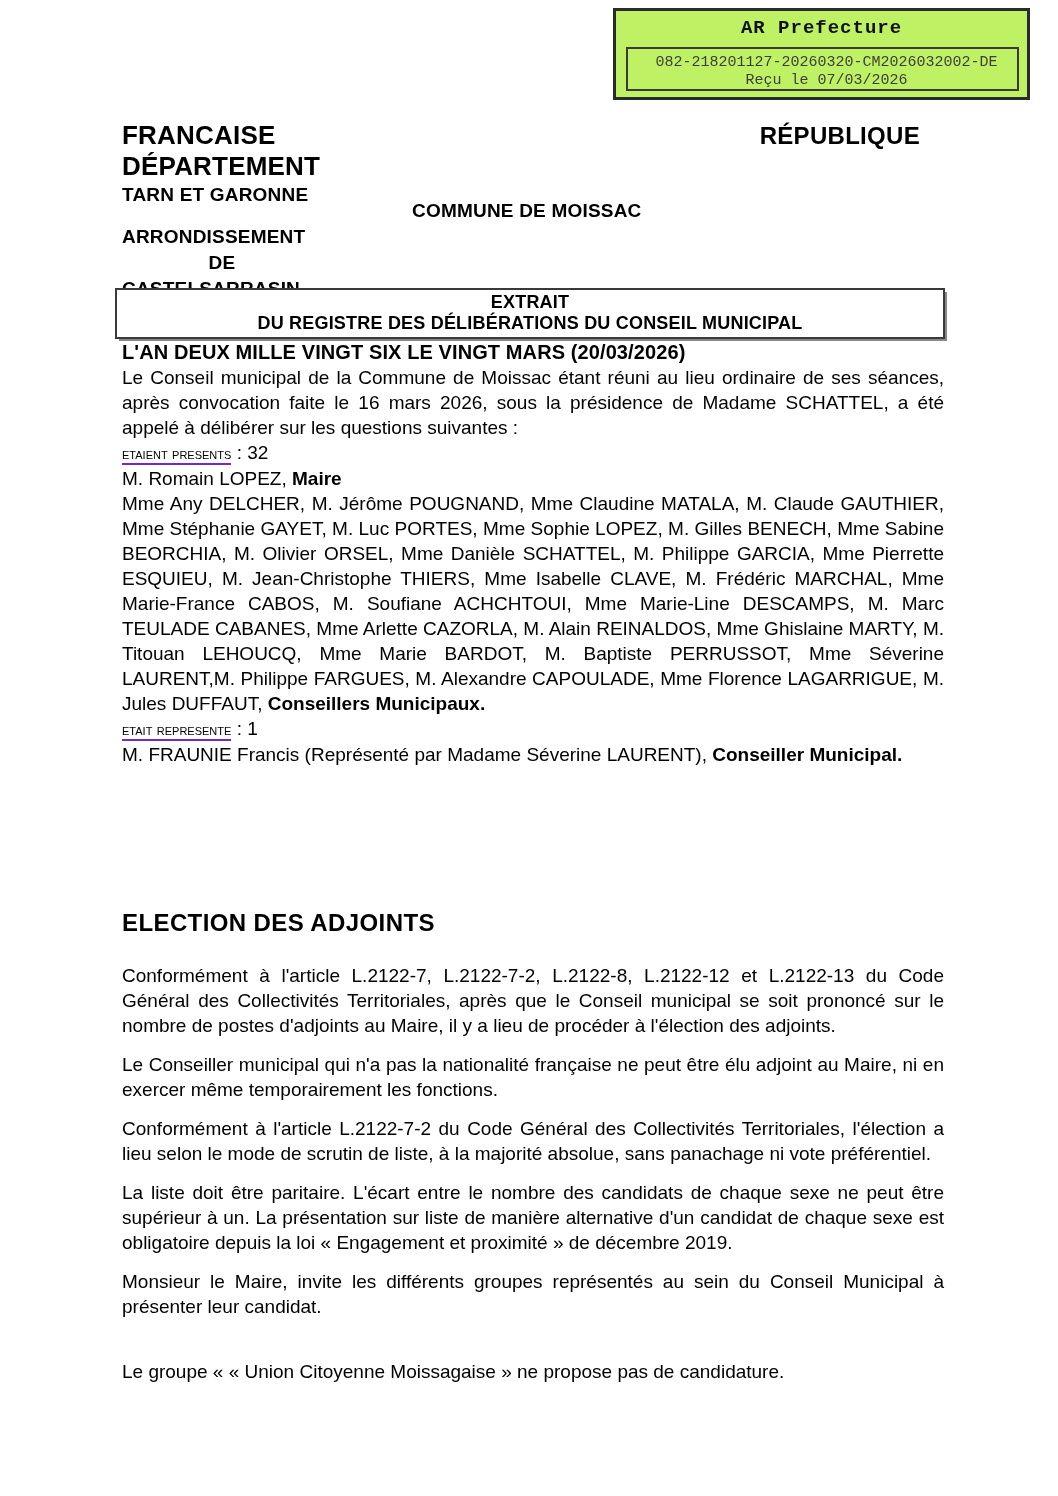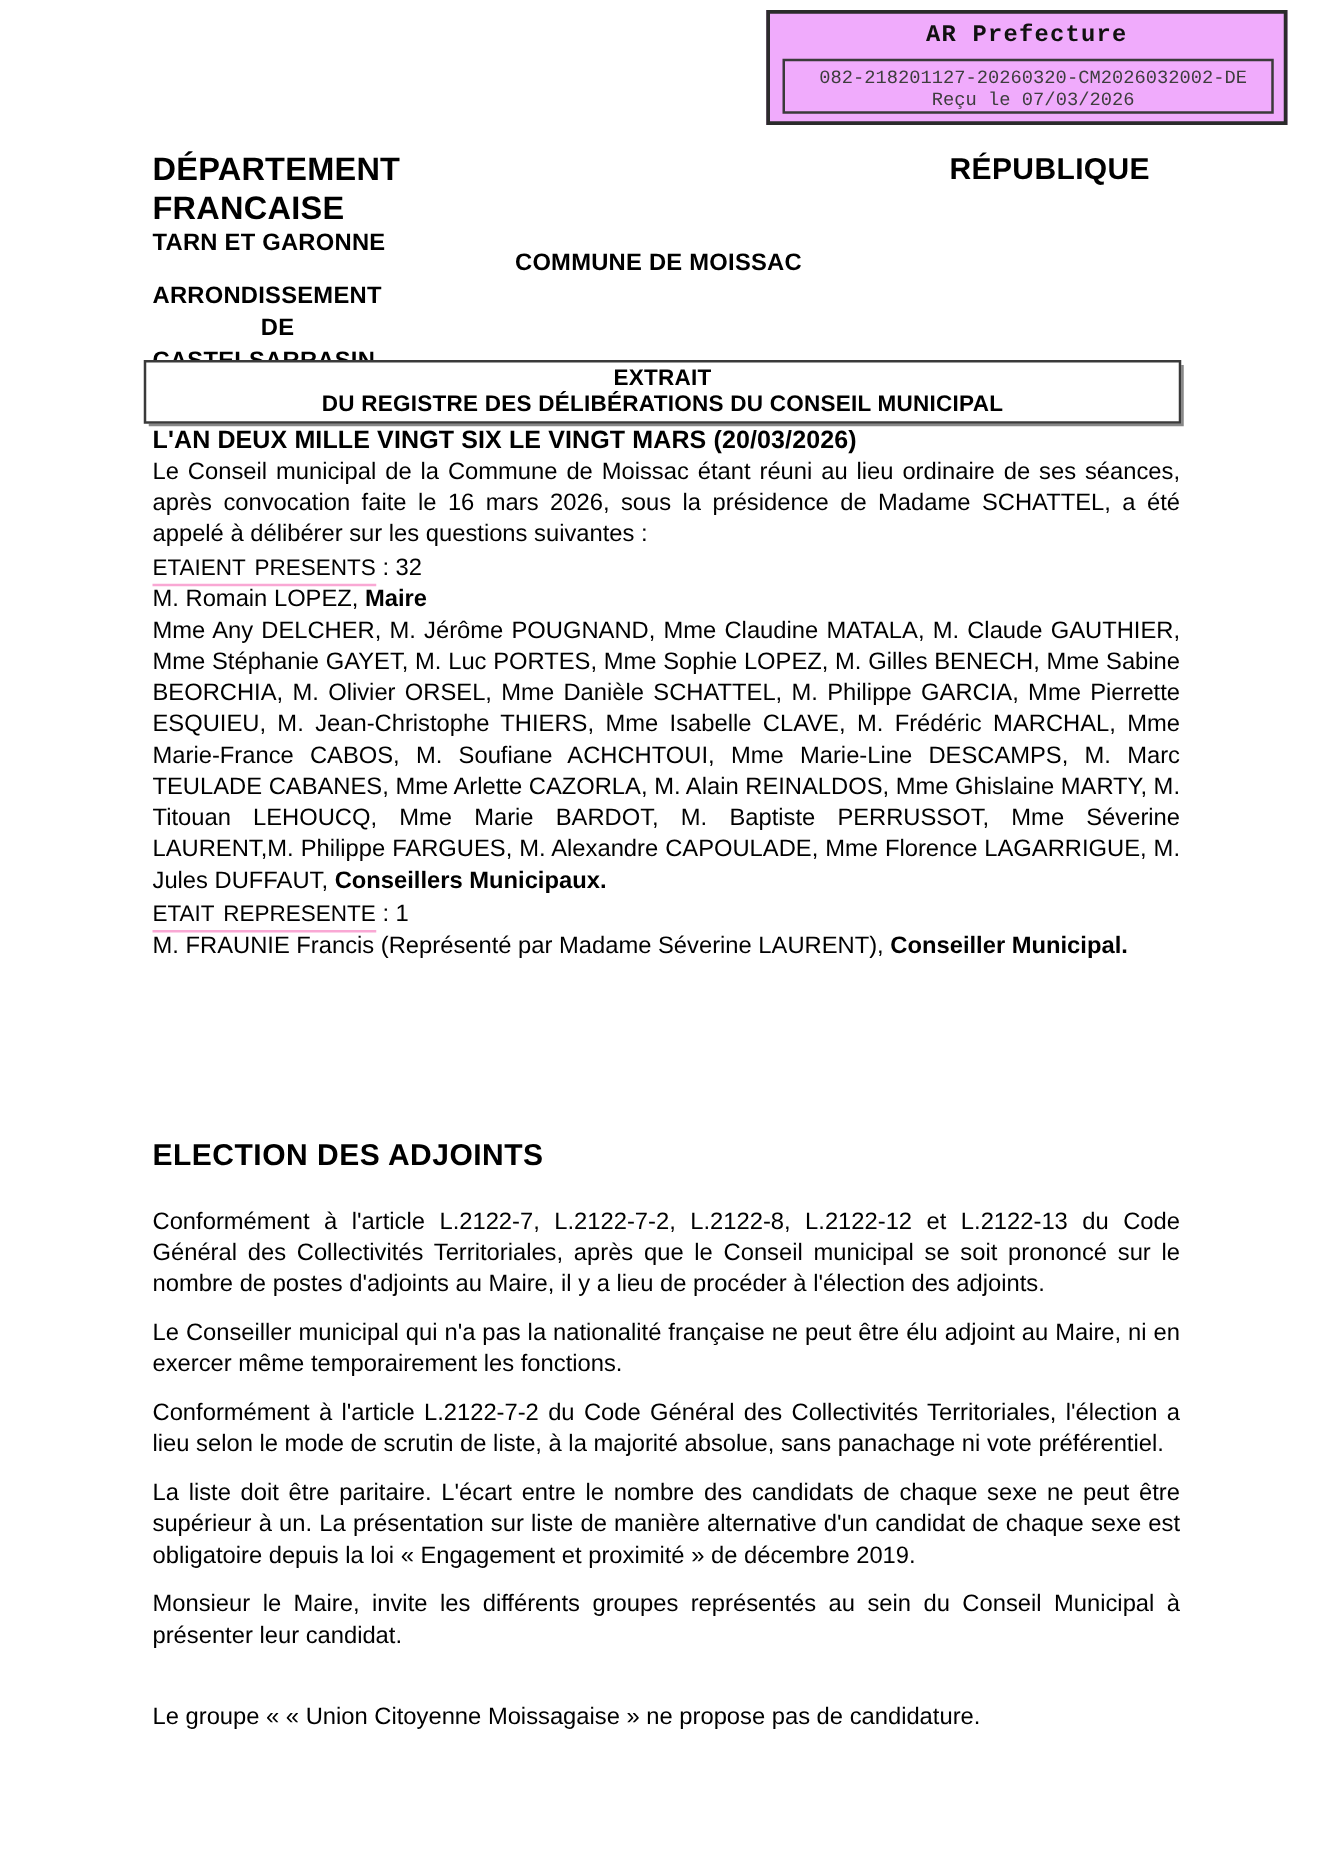--- a/index.html
+++ b/index.html
@@ -17,21 +17,21 @@
   }
 
   
   .stamp {
     position: absolute;
     left: 613px;
     top: 8px;
     width: 417px;
     height: 92px;
     border: 3px solid #2b2b2b;
-    background: #f0abfc;
+    background: #bef264;
     box-sizing: border-box;
   }
   .stamp-title {
     font-family: "Liberation Mono", monospace;
     font-weight: bold;
     font-size: 19px;
     text-align: center;
     letter-spacing: 1px;
     margin-top: 6px;
     color: #111111;
@@ -142,23 +142,23 @@
     text-align: justify;
   }
   p.body.ragged { text-align: left; }
   .gap-sm { height: 14px; }
   .gap-md { height: 26px; }
   .gap-xl { height: 58px; }
 
   .smallcaps {
     font-variant: small-caps;
     text-transform: lowercase;
-    border-bottom: 2px solid #f9a8d4;
+    border-bottom: 2px solid #6d28d9;
     padding-bottom: 1px;
-    font-size: 25px;
+    font-size: 16px;
     font-weight: normal;
   }
   .smallcaps-wrap { font-size: 19px; line-height: 25px; }
   b { font-weight: bold; }
 
   .section-title {
     font-size: 24px;
     font-weight: bold;
     letter-spacing: 0.4px;
     line-height: 28px;
@@ -169,22 +169,22 @@
 
 <div class="stamp">
   <div class="stamp-title">AR Prefecture</div>
   <div class="stamp-inner">
     <div class="stamp-line">082-218201127-20260320-CM2026032002-DE</div>
     <div class="stamp-line">Reçu le 07/03/2026</div>
   </div>
 </div>
 
 <div class="hdr-left">
+  <div class="l1">FRANCAISE</div>
   <div class="l1">DÉPARTEMENT</div>
-  <div class="l1">FRANCAISE</div>
   <div class="l2">TARN ET GARONNE</div>
   <div class="spacer"></div>
   <div class="l2">ARRONDISSEMENT</div>
   <div class="l2 centered">DE</div>
   <div class="l2">CASTELSARRASIN</div>
 </div>
 
 <div class="hdr-republique">RÉPUBLIQUE</div>
 <div class="hdr-commune">COMMUNE DE MOISSAC</div>
 

